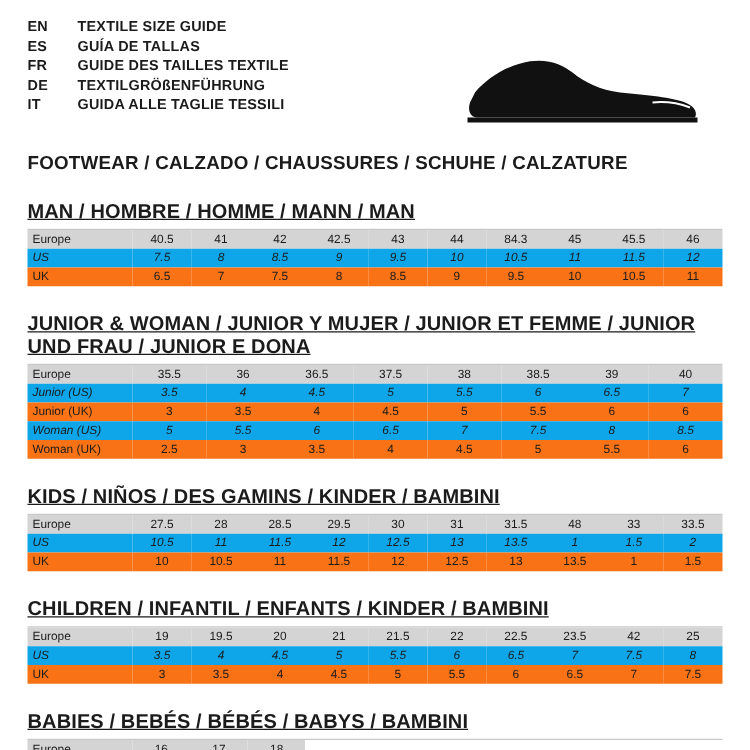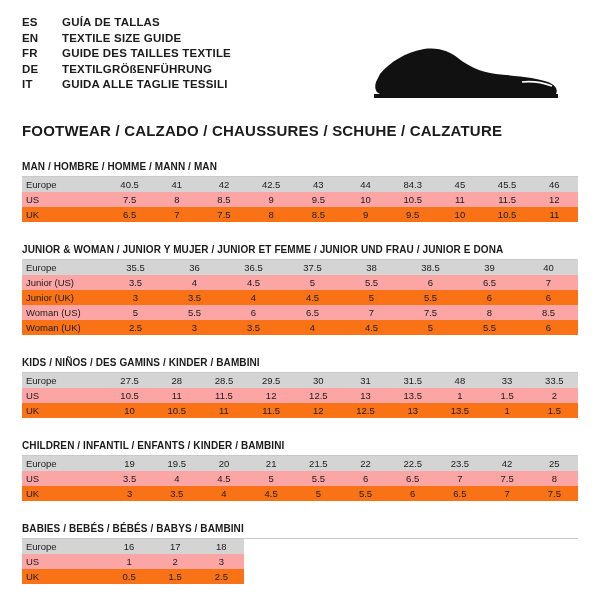--- a/index.html
+++ b/index.html
@@ -58,24 +58,25 @@
     font-size: 15px;
     font-weight: bold;
     margin-top: 14px;
     letter-spacing: 0.2px;
   }
 
   .group {
     margin-top: 22px;
   }
   .group-title {
-    font-size: 10px;
+    font-size: 16px;
     font-weight: bold;
     letter-spacing: 0.1px;
     margin-bottom: 4px;
+    text-decoration: underline;
   }
   .divider {
     height: 1px;
     background: #c9c9c9;
     margin-bottom: 0;
   }
 
   table.size {
     border-collapse: collapse;
     width: 100%;
@@ -98,37 +99,37 @@
     width: 80px;
   }
   table.size tr.shaded td {
     background: #d3d3d3;
   }
   table.size tr td {
     background: #ffffff;
   }
   table.size tr.shaded td { background: #d4d4d4; margin-top: 20px; }
   table.size tr.g0 td { background: #f97316; }
-  table.size tr.g1 td { background: #fca5a5; }
+  table.size tr.g1 td { background: #0ea5e9; font-style: italic; }
 </style>
 </head>
 <body>
 
 <div class="page">
 
   <div class="header">
     <table class="lang-table">
       <tbody>
         <tr>
+          <td class="lang-code">EN</td>
+          <td class="lang-name">TEXTILE SIZE GUIDE</td>
+        </tr>
+        <tr>
           <td class="lang-code">ES</td>
           <td class="lang-name">GUÍA DE TALLAS</td>
-        </tr>
-        <tr>
-          <td class="lang-code">EN</td>
-          <td class="lang-name">TEXTILE SIZE GUIDE</td>
         </tr>
         <tr>
           <td class="lang-code">FR</td>
           <td class="lang-name">GUIDE DES TAILLES TEXTILE</td>
         </tr>
         <tr>
           <td class="lang-code">DE</td>
           <td class="lang-name">TEXTILGRÖßENFÜHRUNG</td>
         </tr>
         <tr>

